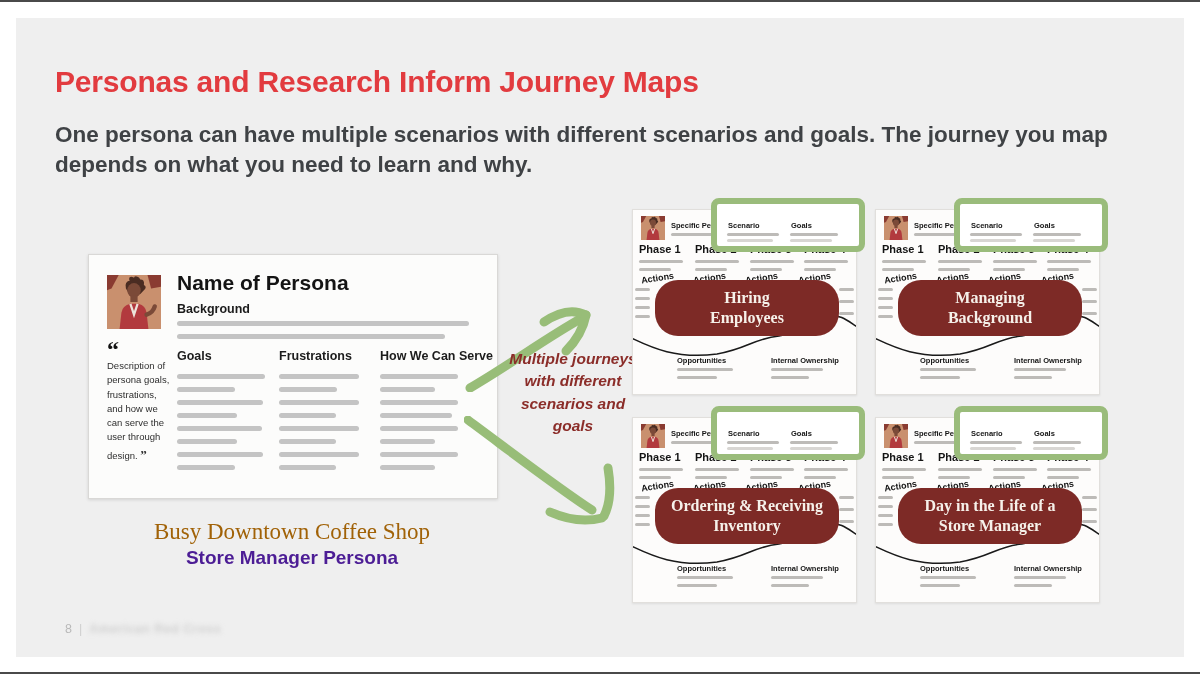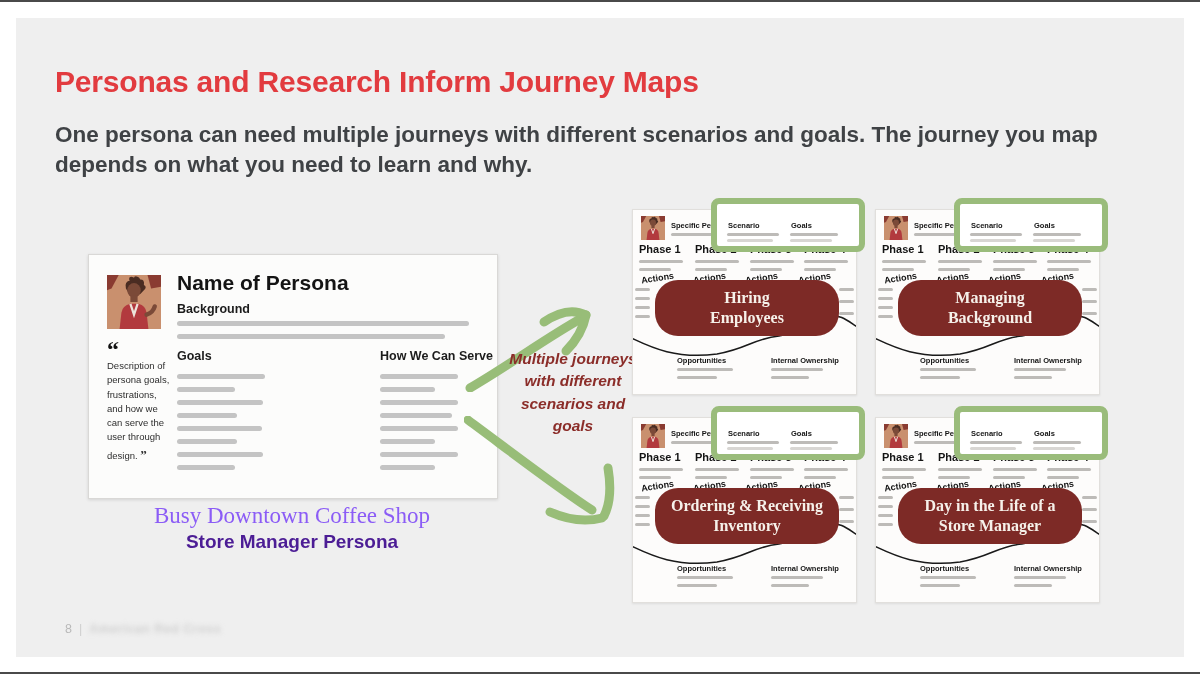--- a/index.html
+++ b/index.html
@@ -17,21 +17,21 @@
   .pc-name{position:absolute;left:88px;top:16px;font-size:21px;font-weight:bold;color:#141414;}
   .pc-bglabel{position:absolute;left:88px;top:47px;font-size:12.5px;font-weight:bold;color:#1c1c1c;}
   .pbar{position:absolute;height:5px;background:#c4c4c4;border-radius:3px;}
   .pc-quote{position:absolute;left:18px;top:82px;font-family:"Liberation Serif","DejaVu Serif",serif;font-size:24px;font-weight:bold;color:#111;line-height:1;}
   .pc-desc{position:absolute;left:18px;top:104px;width:64px;font-size:9.5px;color:#2e2e2e;line-height:1.5;}
   .pc-desc .endq{font-family:"Liberation Serif","DejaVu Serif",serif;font-weight:bold;font-size:13px;}
   .pcol{position:absolute;top:94px;width:98px;}
   .pcol .hdr{font-size:12.5px;font-weight:bold;color:#1c1c1c;margin-bottom:11px;white-space:nowrap;}
   .pcol .rb{height:5px;background:#c4c4c4;border-radius:3px;margin-bottom:8px;}
   .caption{position:absolute;left:72px;top:484px;width:408px;text-align:center;}
-  .cap1{font-family:"Liberation Serif","DejaVu Serif",serif;font-size:23px;color:#8b5cf6;line-height:1.2;}
+  .cap1{font-family:"Liberation Serif","DejaVu Serif",serif;font-size:23px;color:#a16207;line-height:1.2;margin-top:16px;}
   .cap2{font-size:19px;font-weight:bold;color:#4c1d95;line-height:1.3;}
 
   
   .annot{position:absolute;left:490px;top:330px;width:134px;text-align:center;font-style:italic;font-weight:600;font-size:15.5px;color:#8b2d29;line-height:1.45;}
   .arrow{position:absolute;}
   .arrow path{stroke:#98bd78;stroke-width:9;fill:none;stroke-linecap:round;}
   .arrow-up{left:448px;top:276px;width:142px;height:98px;}
   .arrow-down{left:448px;top:398px;width:155px;height:115px;}
 
   
@@ -63,21 +63,21 @@
   .footer .sep{color:#cfcfcf;margin:0 7px;}
   .footer .org{color:#d0d0d0;font-weight:600;filter:blur(2.4px);letter-spacing:.5px;}
 </style>
 </head>
 <body>
 
 <div class="page">
 <div class="slide">
 
   <h1 class="title">Personas and Research Inform Journey Maps</h1>
-  <p class="subtitle">One persona can need multiple journeys with different scenarios and goals. The journey you map depends on what you need to learn and why.</p>
+  <p class="subtitle">One persona can have multiple scenarios with different scenarios and goals. The journey you map depends on what you need to learn and why.</p>
 
   <div class="pcard">
     <div class="pc-avatar">
       <svg viewBox="0 0 60 60" width="100%" height="100%">
         <rect width="60" height="60" fill="#c9906e"></rect>
         <polygon points="0,0 13,0 5,15 0,17" fill="#8a3b31"></polygon>
         <polygon points="45,0 60,0 60,13 49,15" fill="#8a3b31"></polygon>
         <path d="M21,15 Q19,7 26,6 Q26,2 31,3 Q35,0 37,5 Q42,5 41,11 Q45,13 41,17 L37,21 Q29,25 24,20 Z" fill="#4a2c22"></path>
         <circle cx="27" cy="4.5" r="2.5" fill="#4a2c22"></circle>
             <circle cx="32" cy="3.5" r="2" fill="#4a2c22"></circle>
@@ -99,20 +99,31 @@
       <div class="hdr">Goals</div>
       <div class="rb" style="width:88px"></div>
       <div class="rb" style="width:58px"></div>
       <div class="rb" style="width:86px"></div>
       <div class="rb" style="width:60px"></div>
       <div class="rb" style="width:85px"></div>
       <div class="rb" style="width:60px"></div>
       <div class="rb" style="width:86px"></div>
       <div class="rb" style="width:58px"></div>
     </div>
+    <div class="pcol" style="left:190px;">
+      <div class="hdr">Frustrations</div>
+      <div class="rb" style="width:80px"></div>
+      <div class="rb" style="width:58px"></div>
+      <div class="rb" style="width:80px"></div>
+      <div class="rb" style="width:57px"></div>
+      <div class="rb" style="width:80px"></div>
+      <div class="rb" style="width:57px"></div>
+      <div class="rb" style="width:80px"></div>
+      <div class="rb" style="width:57px"></div>
+    </div>
     <div class="pcol" style="left:291px;">
       <div class="hdr">How We Can Serve</div>
       <div class="rb" style="width:78px"></div>
       <div class="rb" style="width:55px"></div>
       <div class="rb" style="width:78px"></div>
       <div class="rb" style="width:72px"></div>
       <div class="rb" style="width:78px"></div>
       <div class="rb" style="width:55px"></div>
       <div class="rb" style="width:78px"></div>
       <div class="rb" style="width:55px"></div>

